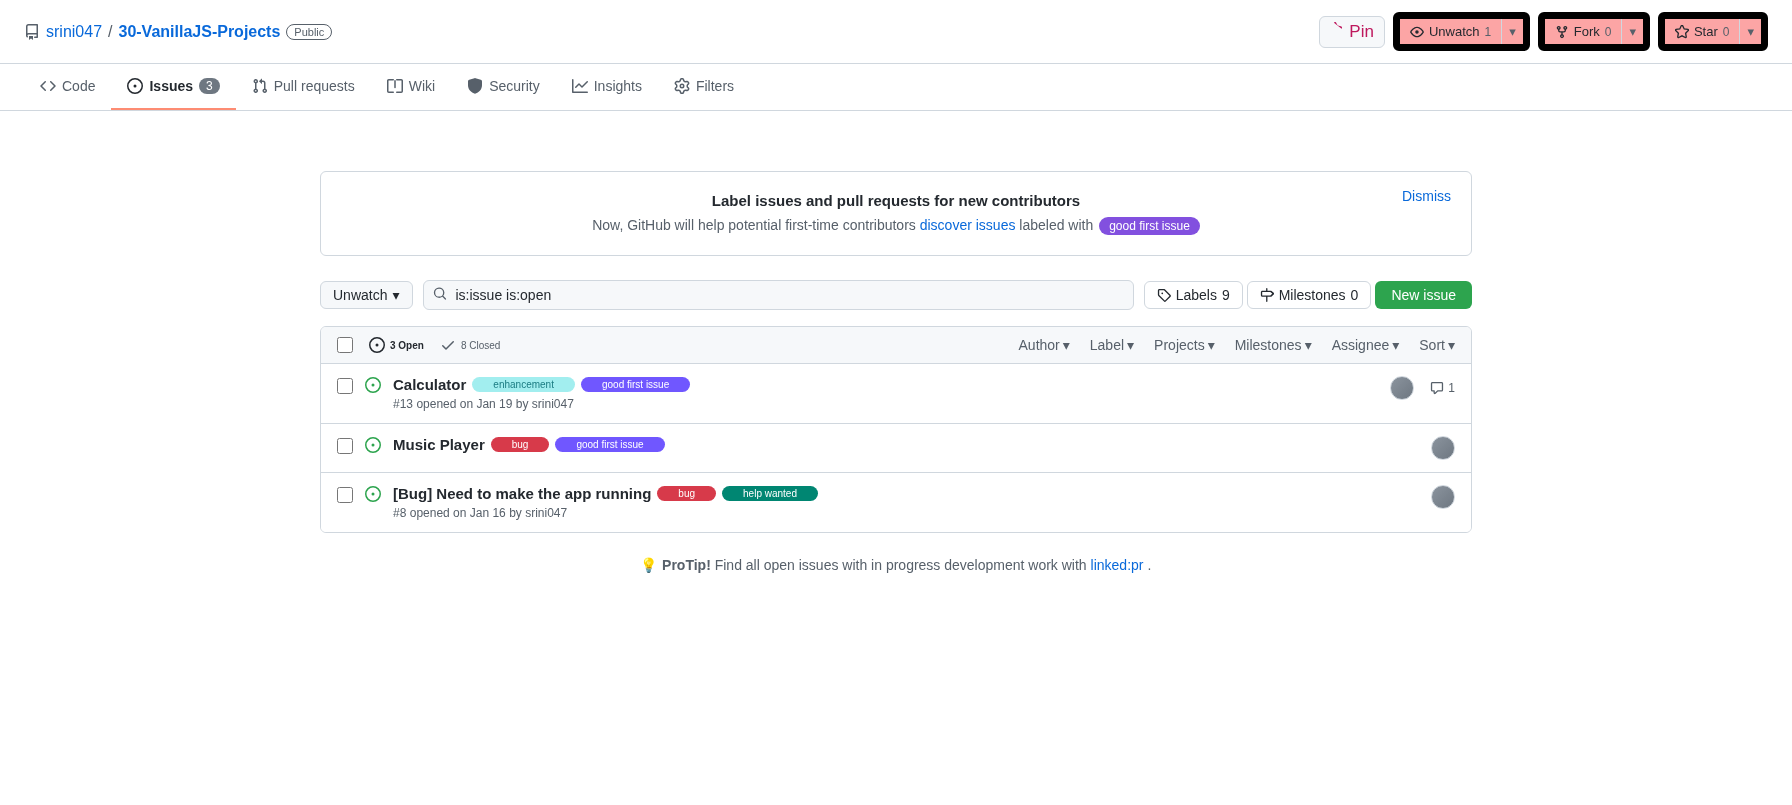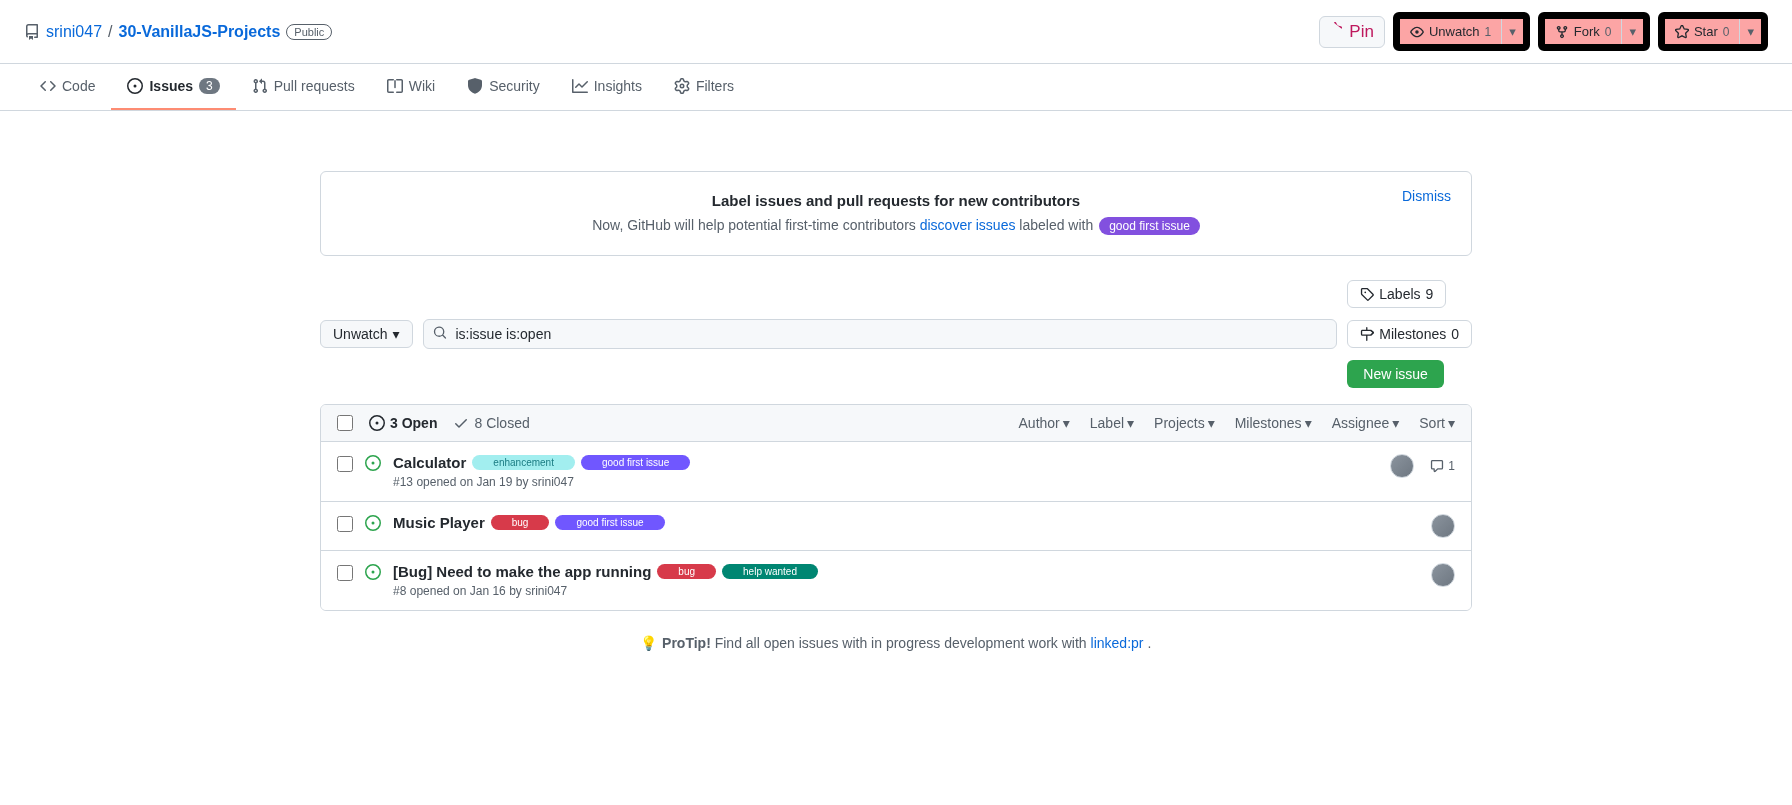--- a/index.html
+++ b/index.html
@@ -37,31 +37,31 @@
     .banner-text a { color: #0969da; text-decoration: none; }
     .banner-label { display: inline-block; background: #8250df; color: #fff; border-radius: 20px; padding: 2px 10px; font-size: 12px; font-weight: 500; vertical-align: middle; margin-left: 2px; }
     .banner-dismiss { position: absolute; top: 16px; right: 20px; color: #0969da; cursor: pointer; font-size: 14px; text-decoration: none; }
 
     
     .filter-bar { display: flex; align-items: center; gap: 10px; margin-bottom: 16px; }
     .filters-btn { display: flex; align-items: center; gap: 5px; border: 1px solid #d0d7de; background: #f6f8fa; border-radius: 6px; padding: 5px 12px; font-size: 14px; cursor: pointer; color: #24292f; }
     .search-box { flex: 1; position: relative; }
     .search-box input { width: 100%; border: 1px solid #d0d7de; border-radius: 6px; padding: 6px 12px 6px 32px; font-size: 14px; color: #24292f; outline: none; background: #f6f8fa; }
     .search-icon-inner { position: absolute; left: 10px; top: 50%; transform: translateY(-50%); color: #57606a; font-size: 14px; }
-    .filter-actions { display: flex; align-items: flex-start; gap: 12px; flex-direction: column; }
+    .filter-actions { display: flex; align-items: flex-start; gap: 4px; }
     .labels-btn, .milestones-btn { display: flex; align-items: center; gap: 5px; border: 1px solid #d0d7de; background: #fff; border-radius: 6px; padding: 5px 12px; font-size: 14px; cursor: pointer; color: #24292f; text-decoration: none; }
     .new-issue-btn { background: #2da44e; color: #fff; border: none; border-radius: 6px; padding: 6px 16px; font-size: 14px; font-weight: 500; cursor: pointer; white-space: nowrap; }
 
     
     .issues-container { border: 1px solid #d0d7de; border-radius: 6px; overflow: hidden; }
     .issues-header { display: flex; align-items: center; padding: 10px 16px; background: #f6f8fa; border-bottom: 1px solid #d0d7de; gap: 16px; }
     .issues-header-left { display: flex; align-items: center; gap: 16px; flex: 1; }
     .issues-header-right { display: flex; align-items: center; gap: 20px; }
     .header-check { width: 16px; height: 16px; cursor: pointer; }
-    .open-count, .closed-count { display: flex; align-items: center; gap: 5px; font-size: 14px; color: #57606a; cursor: pointer; }
+    .open-count, .closed-count { display: flex; align-items: center; gap: 5px; font-size: 10px; color: #57606a; cursor: pointer; }
     .open-count { color: #24292f; font-weight: 600; }
     .filter-dropdown { display: flex; align-items: center; gap: 3px; font-size: 14px; color: #57606a; cursor: pointer; }
 
     
     .issue-row { display: flex; align-items: flex-start; padding: 12px 16px; border-bottom: 1px solid #d0d7de; background: #fff; gap: 12px; }
     .issue-row:last-child { border-bottom: none; }
     .issue-check { width: 16px; height: 16px; cursor: pointer; margin-top: 2px; flex-shrink: 0; }
     .issue-icon { color: #2da44e; font-size: 18px; flex-shrink: 0; margin-top: 1px; }
     .issue-body { flex: 1; min-width: 0; }
     .issue-title { display: flex; align-items: center; gap: 6px; flex-wrap: wrap; margin-bottom: 4px; }

